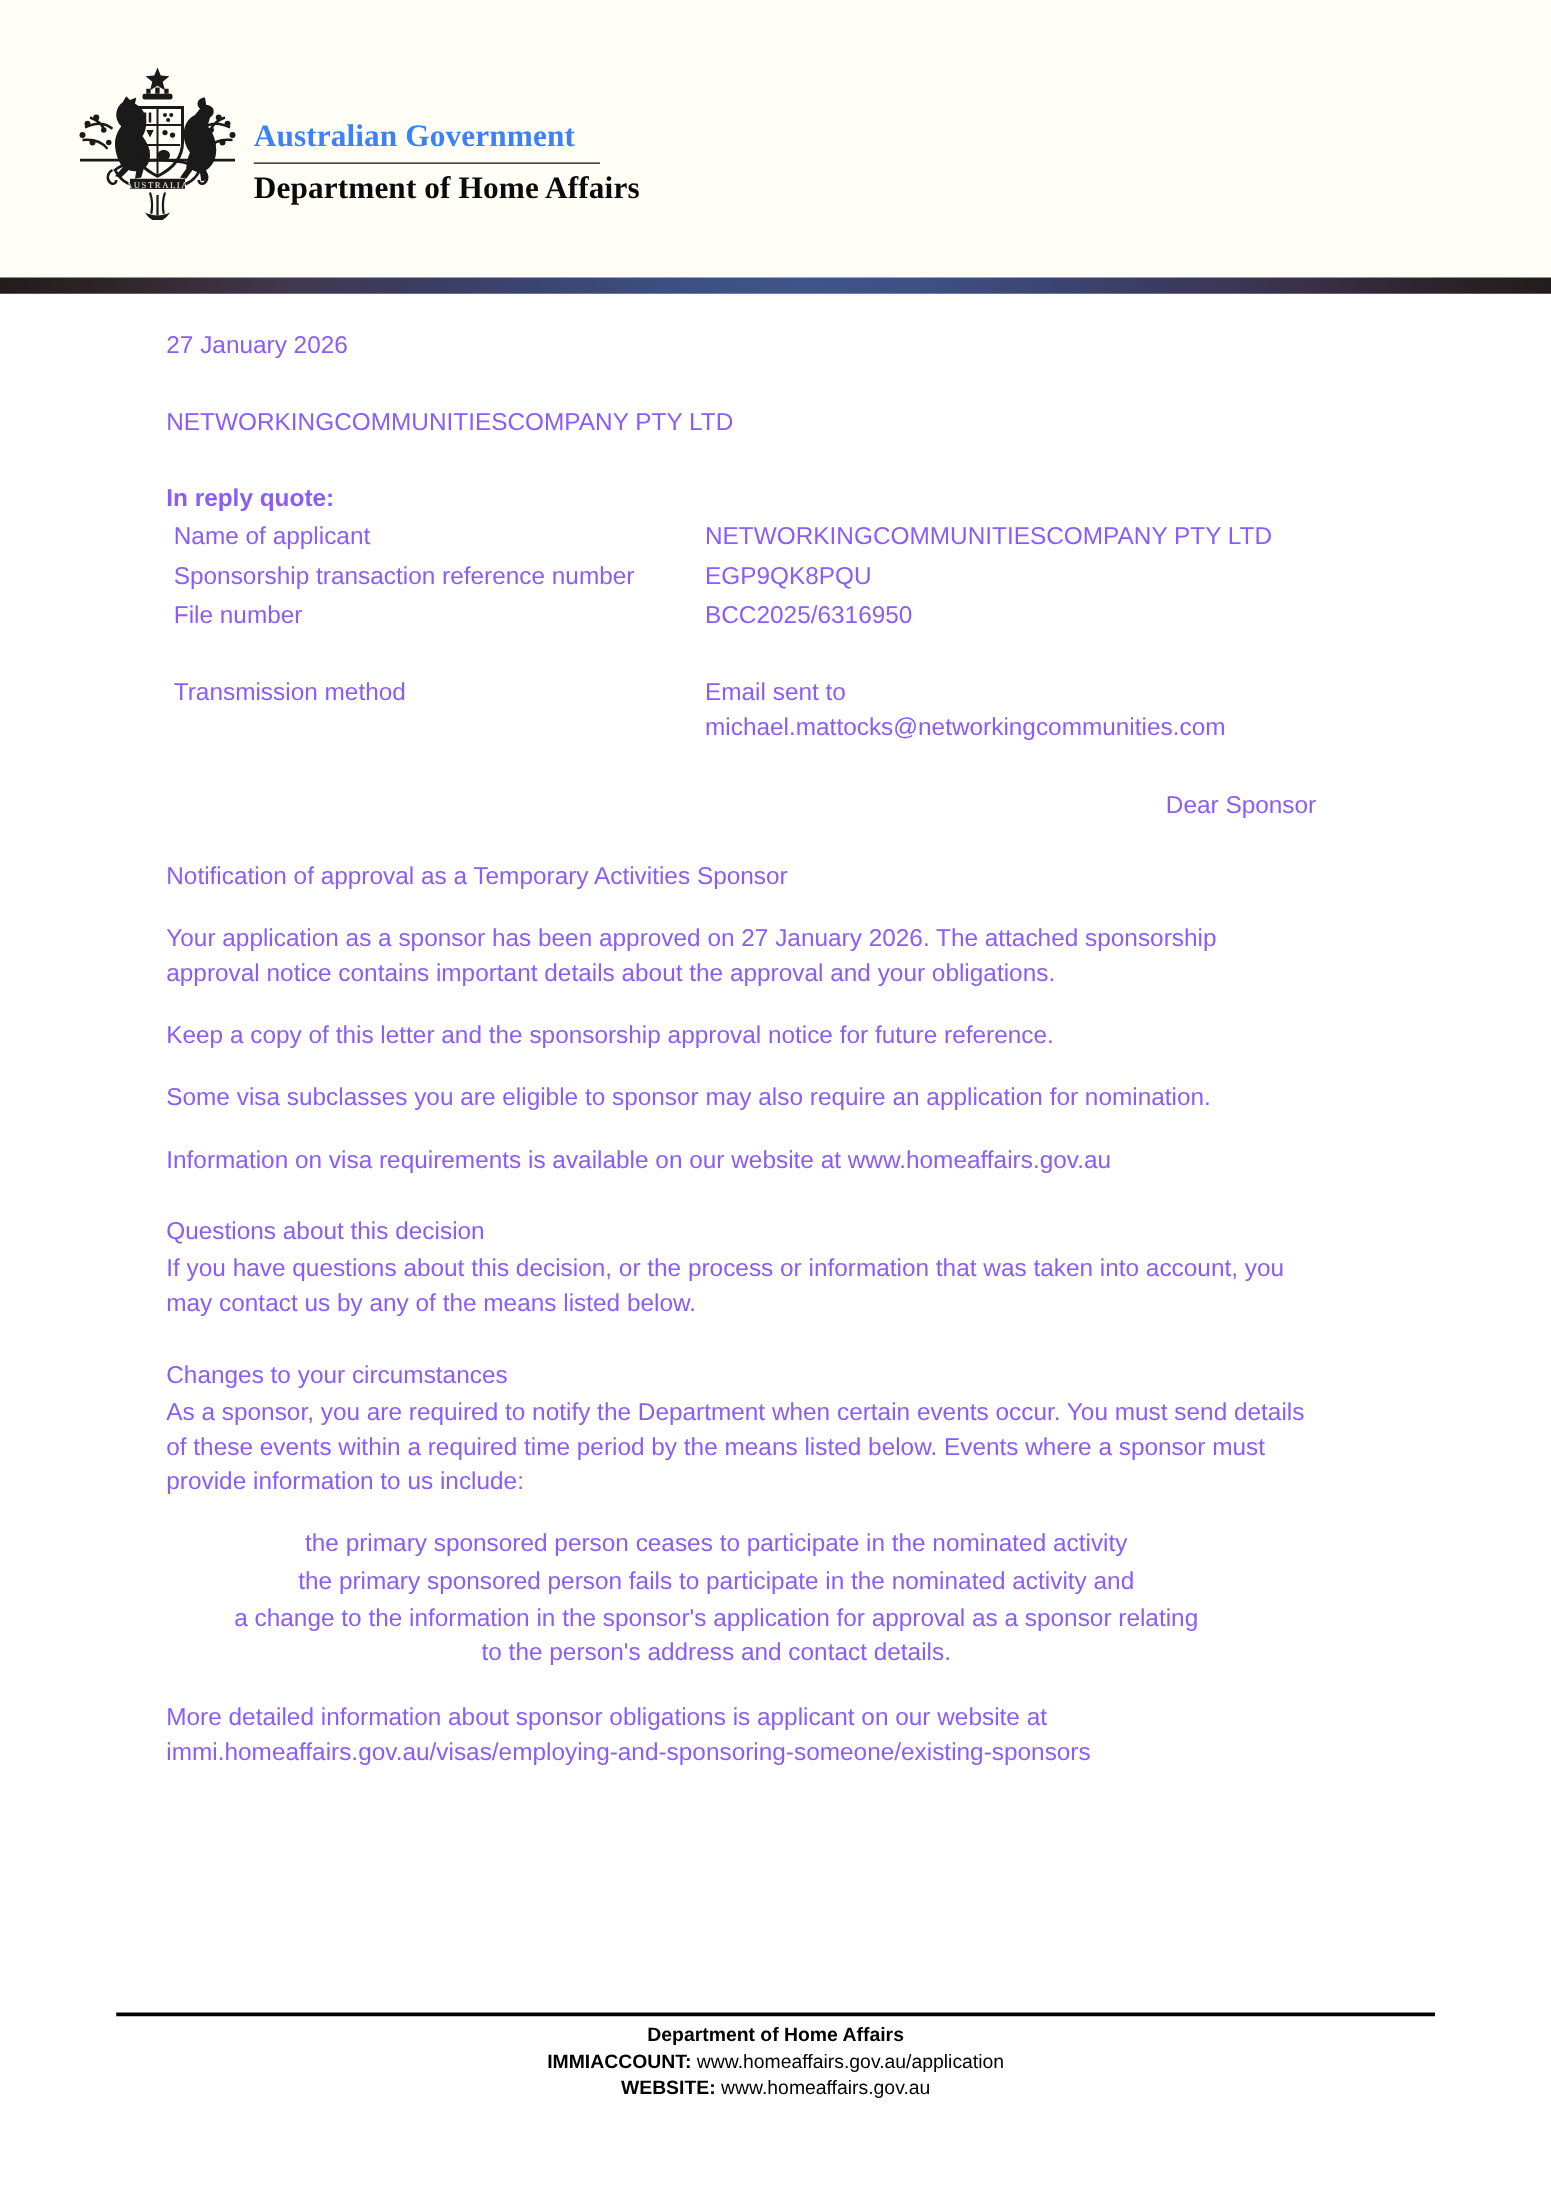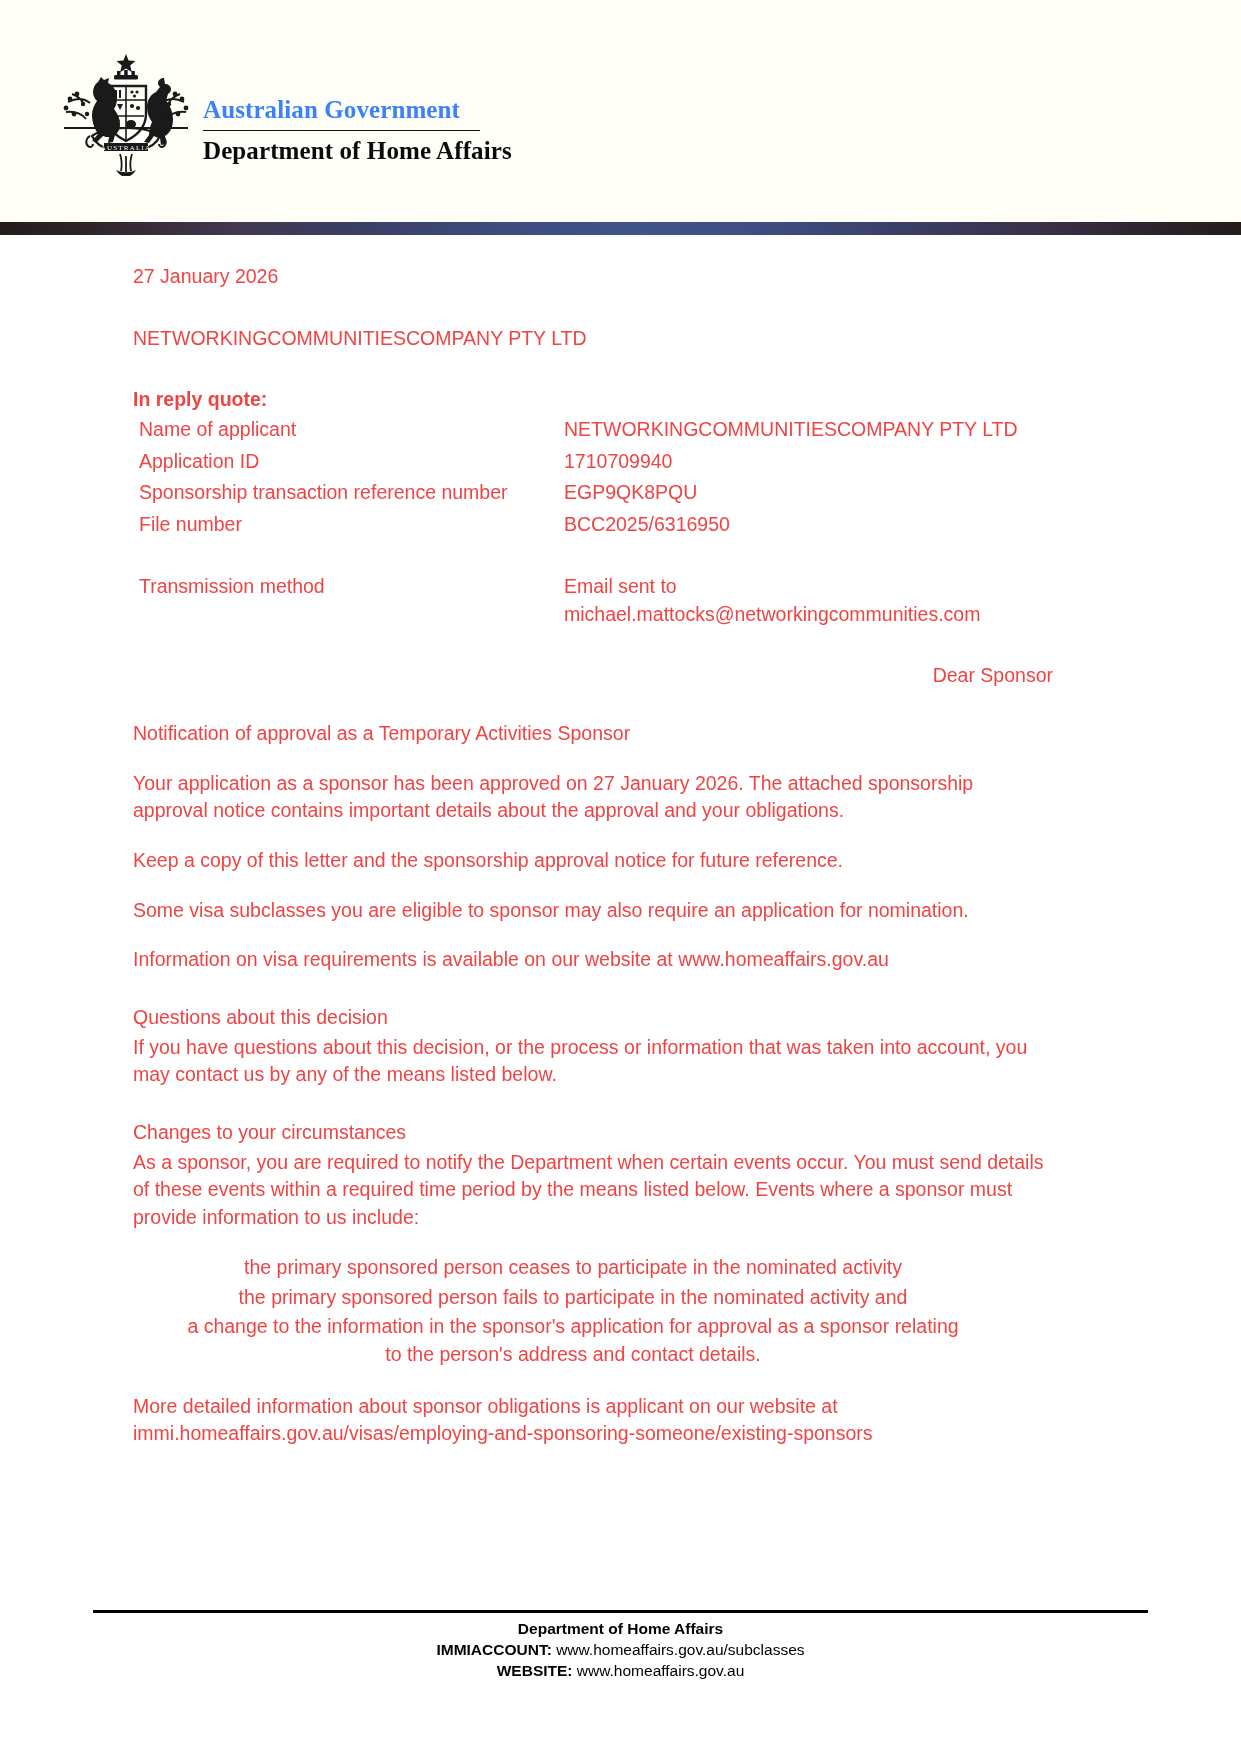--- a/index.html
+++ b/index.html
@@ -92,21 +92,21 @@
     position: absolute;
     left: 0;
     top: 235px;
     width: 1241px;
   }
   .content {
     margin-left: 133px;
     width: 920px;
     font-size: 19.5px;
     line-height: 1.42;
-    color: #ef4444;
+    color: #8b5cf6;
   }
 
   .date-line { margin-top: 28px; }
   .addressee { margin-top: 34px; }
 
   .reply-heading {
     font-weight: bold;
     margin-top: 34px;
     margin-bottom: 2px;
   }
@@ -268,24 +268,20 @@
 
     <div class="reply-heading">In reply quote:</div>
 
     <table class="ref-table">
       <tbody>
         <tr>
           <td class="k">Name of applicant</td>
           <td class="v">NETWORKINGCOMMUNITIESCOMPANY PTY LTD</td>
         </tr>
         <tr>
-          <td class="k">Application ID</td>
-          <td class="v">1710709940</td>
-        </tr>
-        <tr>
           <td class="k">Sponsorship transaction reference number</td>
           <td class="v">EGP9QK8PQU</td>
         </tr>
         <tr>
           <td class="k">File number</td>
           <td class="v">BCC2025/6316950</td>
         </tr>
         <tr class="spacer">
           <td></td>
             <td></td>
@@ -324,17 +320,17 @@
     <p class="para">More detailed information about sponsor obligations is applicant on our website at immi.homeaffairs.gov.au/visas/employing-and-sponsoring-someone/existing-sponsors</p>
 
   </div>
 </div>
 
 <div class="footer">
   <div class="footer-rule"></div>
   <div class="footer-inner">
     <div class="fdept">Department of Home Affairs</div>
     <div><span class="flabel">IMMIACCOUNT:</span>
-      <span>www.homeaffairs.gov.au/subclasses</span></div>
+      <span>www.homeaffairs.gov.au/application</span></div>
     <div><span class="flabel">WEBSITE:</span>
       <span>www.homeaffairs.gov.au</span></div>
   </div>
 </div>
 
 </body></html>

